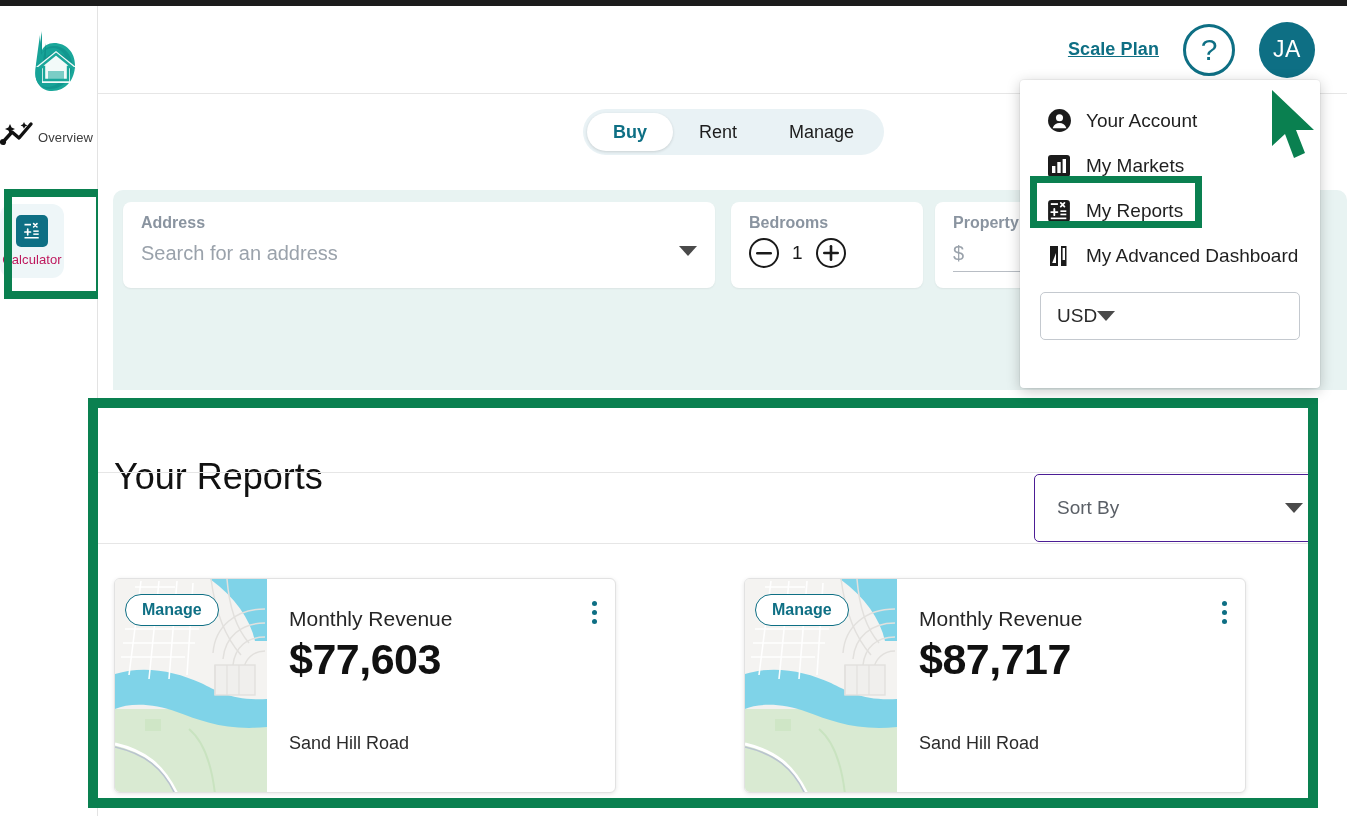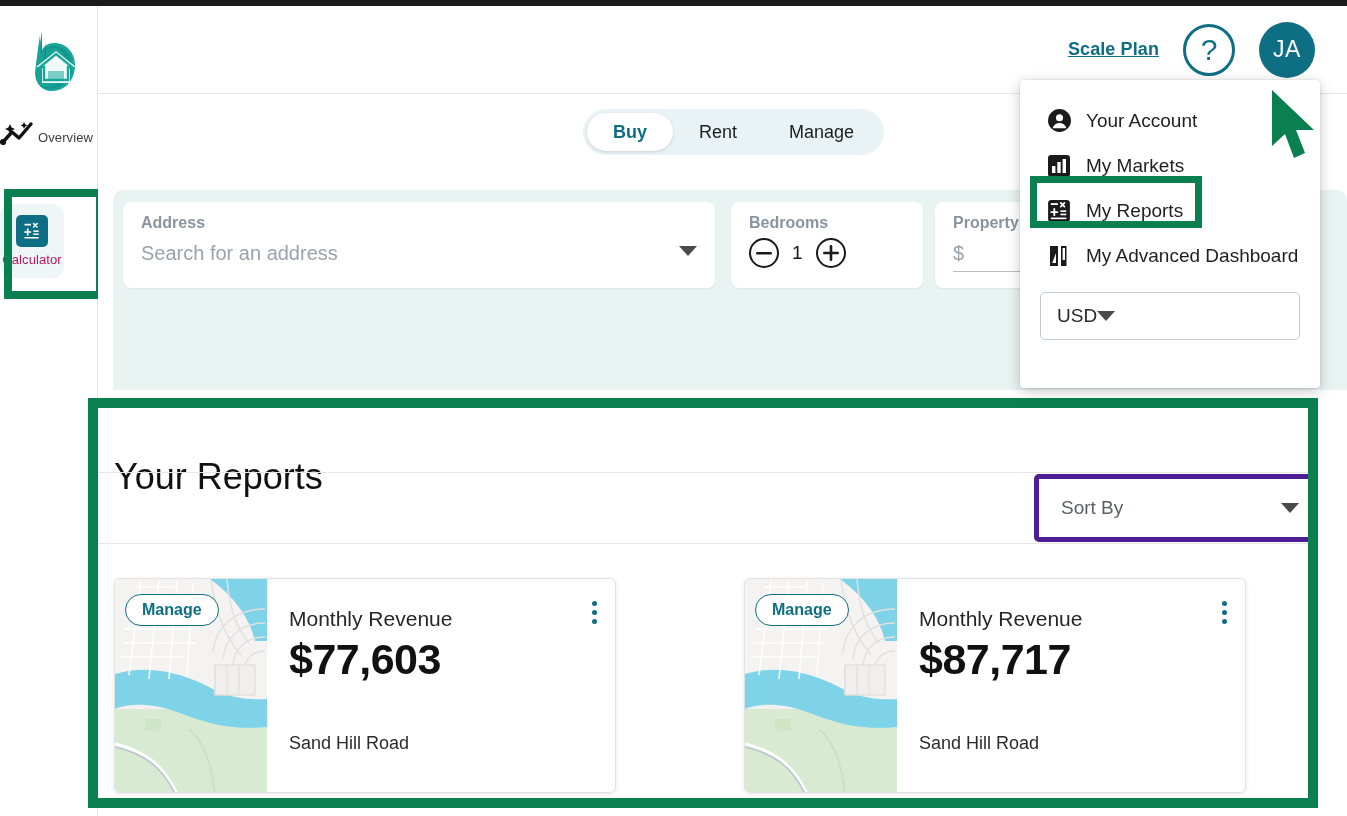--- a/index.html
+++ b/index.html
@@ -158,21 +158,21 @@
     position: absolute; left: 88px; top: 398px; width: 1230px; height: 410px;
     border: 10px solid #0a8050; background: #ffffff; z-index: 40;
   }
   .reports-inner { position: relative; width: 100%; height: 100%; background:#fff; overflow:hidden; }
   .reports-title {
     position: absolute; left: 16px; top: 28px;
     font-size: 36px; color: #111; font-weight: 400; margin-top: 20px;
   }
   .sort-by {
     position: absolute; left: 936px; top: 66px; width: 292px; height: 68px;
-    border: 5px solid #4c1d95; border-radius: 5px;
+    border: 1px solid #4c1d95; border-radius: 5px;
     display:flex; align-items:center; justify-content:space-between;
     padding: 0 22px; font-size: 19px; color: #5a5f66; cursor:pointer;
     background: #fff;
   }
   .divider-line {
     position: absolute; left: 0; top: 64px; width: 100%; height: 1px; background: #e6e6e6;
   }
   .divider-line2 {
     position: absolute; left: 0; top: 135px; width: 100%; height: 1px; background: #e6e6e6;
   }

